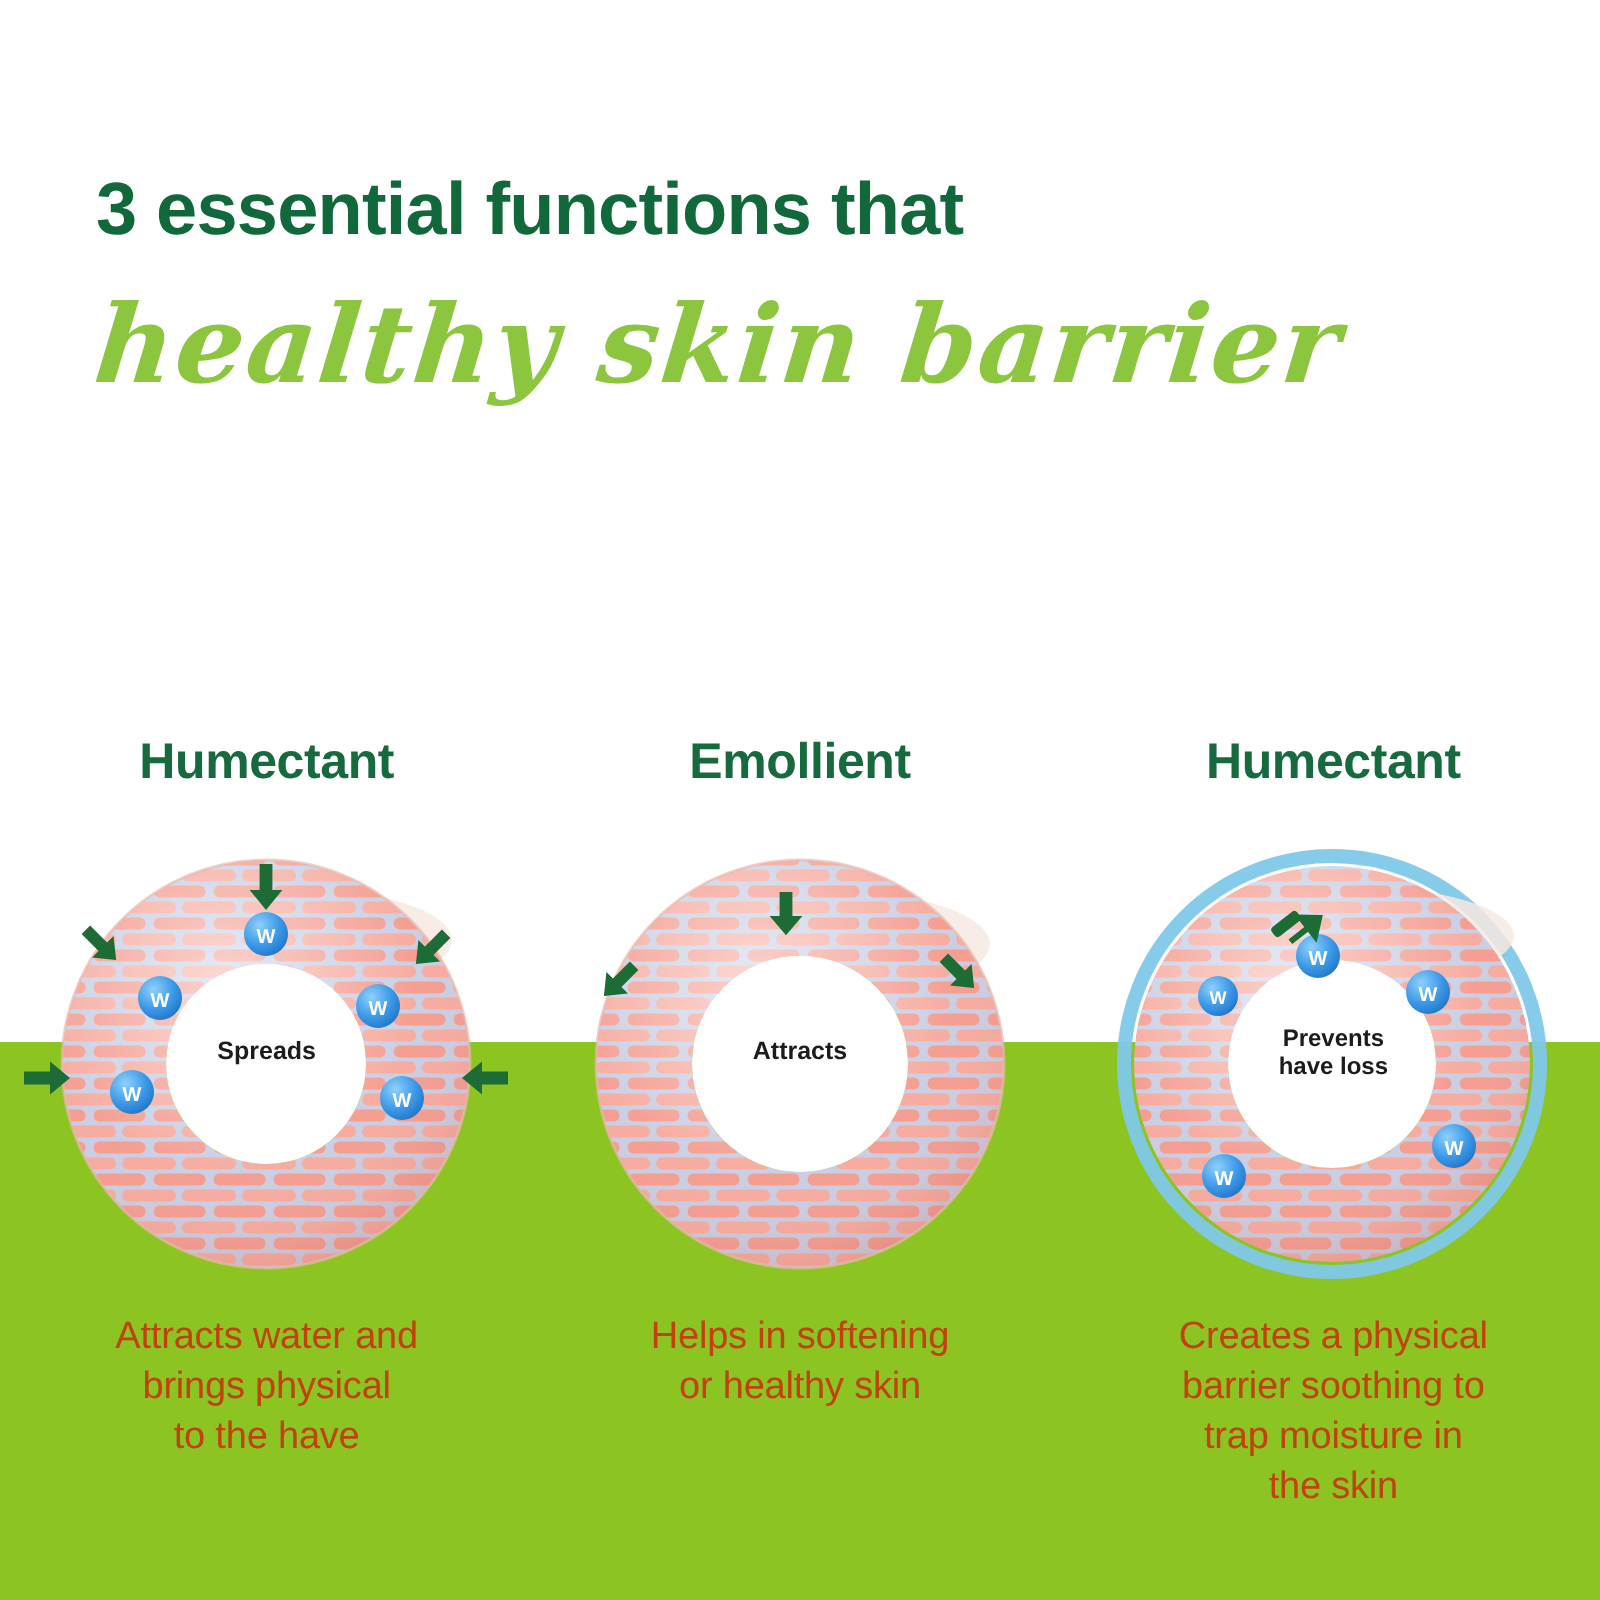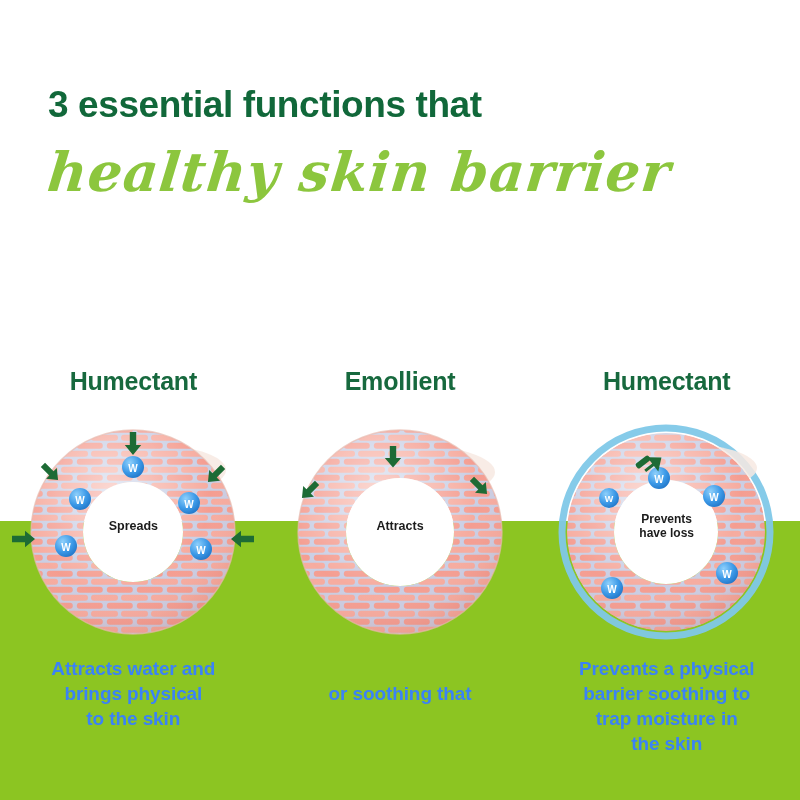--- a/index.html
+++ b/index.html
@@ -120,23 +120,23 @@
     line-height: 15px;
     pointer-events: none;
   }
   .center-label.two-line { font-size: 12px; line-height: 14px; text-align: center; }
 
   
   .caption {
     margin-top: 14px;
     width: 235px;
     text-align: center;
-    color: #3b82f6;
+    color: #c2410c;
     font-size: 19px;
-    font-weight: bold;
+    font-weight: normal;
     line-height: 25px;
     letter-spacing: -0.1px;
   }
 </style>
 </head>
 <body>
 
 <div id="infographic">
 
   <div class="green-band"></div>
@@ -230,21 +230,21 @@
             <g transform="translate(228,129) rotate(180)">
               <path d="M-10 -3.2 h13 v-5 l10 8.2 l-10 8.2 v-5 h-13 z"></path>
             </g>
           </g>
         </svg>
         <div class="center-label">Spreads</div>
       </div>
       <div class="caption">
         <span>Attracts water and</span><br>
         <span>brings physical</span><br>
-        <span>to the skin</span>
+        <span>to the have</span>
       </div>
     </div>
 
     <div class="column">
       <div class="col-title">Emollient</div>
       <div class="diagram">
         <svg viewBox="0 0 235 232" xmlns="http://www.w3.org/2000/svg">
           <defs>
             <radialGradient id="e-skin" cx="42%" cy="32%" r="78%">
               <stop offset="0%" stop-color="#fbd8cf"></stop>
@@ -287,22 +287,22 @@
               <path d="M-10 -3 h12 v-4.6 l9.4 7.6 l-9.4 7.6 v-4.6 h-12 z"></path>
             </g>
             <g transform="translate(196,76) rotate(45)">
               <path d="M-10 -3 h12 v-4.6 l9.4 7.6 l-9.4 7.6 v-4.6 h-12 z"></path>
             </g>
           </g>
         </svg>
         <div class="center-label">Attracts</div>
       </div>
       <div class="caption">
-        <br>
-        <span>or soothing that</span>
+        <span>Helps in softening</span><br>
+        <span>or healthy skin</span>
       </div>
     </div>
 
     <div class="column">
       <div class="col-title">Humectant</div>
       <div class="diagram">
         <svg viewBox="0 0 235 232" xmlns="http://www.w3.org/2000/svg">
           <defs>
             <radialGradient id="o-skin" cx="42%" cy="32%" r="78%">
               <stop offset="0%" stop-color="#fbd8cf"></stop>
@@ -370,21 +370,21 @@
             <path d="M96 56 h8 v-8 l11 9 l-11 9 v-7 h-10 v-3 z" transform="rotate(-38 100 56)"></path>
             <rect x="86" y="49" width="16" height="6" rx="2" transform="rotate(-38 94 52)"></rect>
           </g>
         </svg>
         <div class="center-label two-line">
           <span>Prevents</span><br>
           <span>have loss</span>
         </div>
       </div>
       <div class="caption">
-        <span>Prevents a physical</span><br>
+        <span>Creates a physical</span><br>
         <span>barrier soothing to</span><br>
         <span>trap moisture in</span><br>
         <span>the skin</span>
       </div>
     </div>
 
   </div>
 </div>
 
 </body></html>

